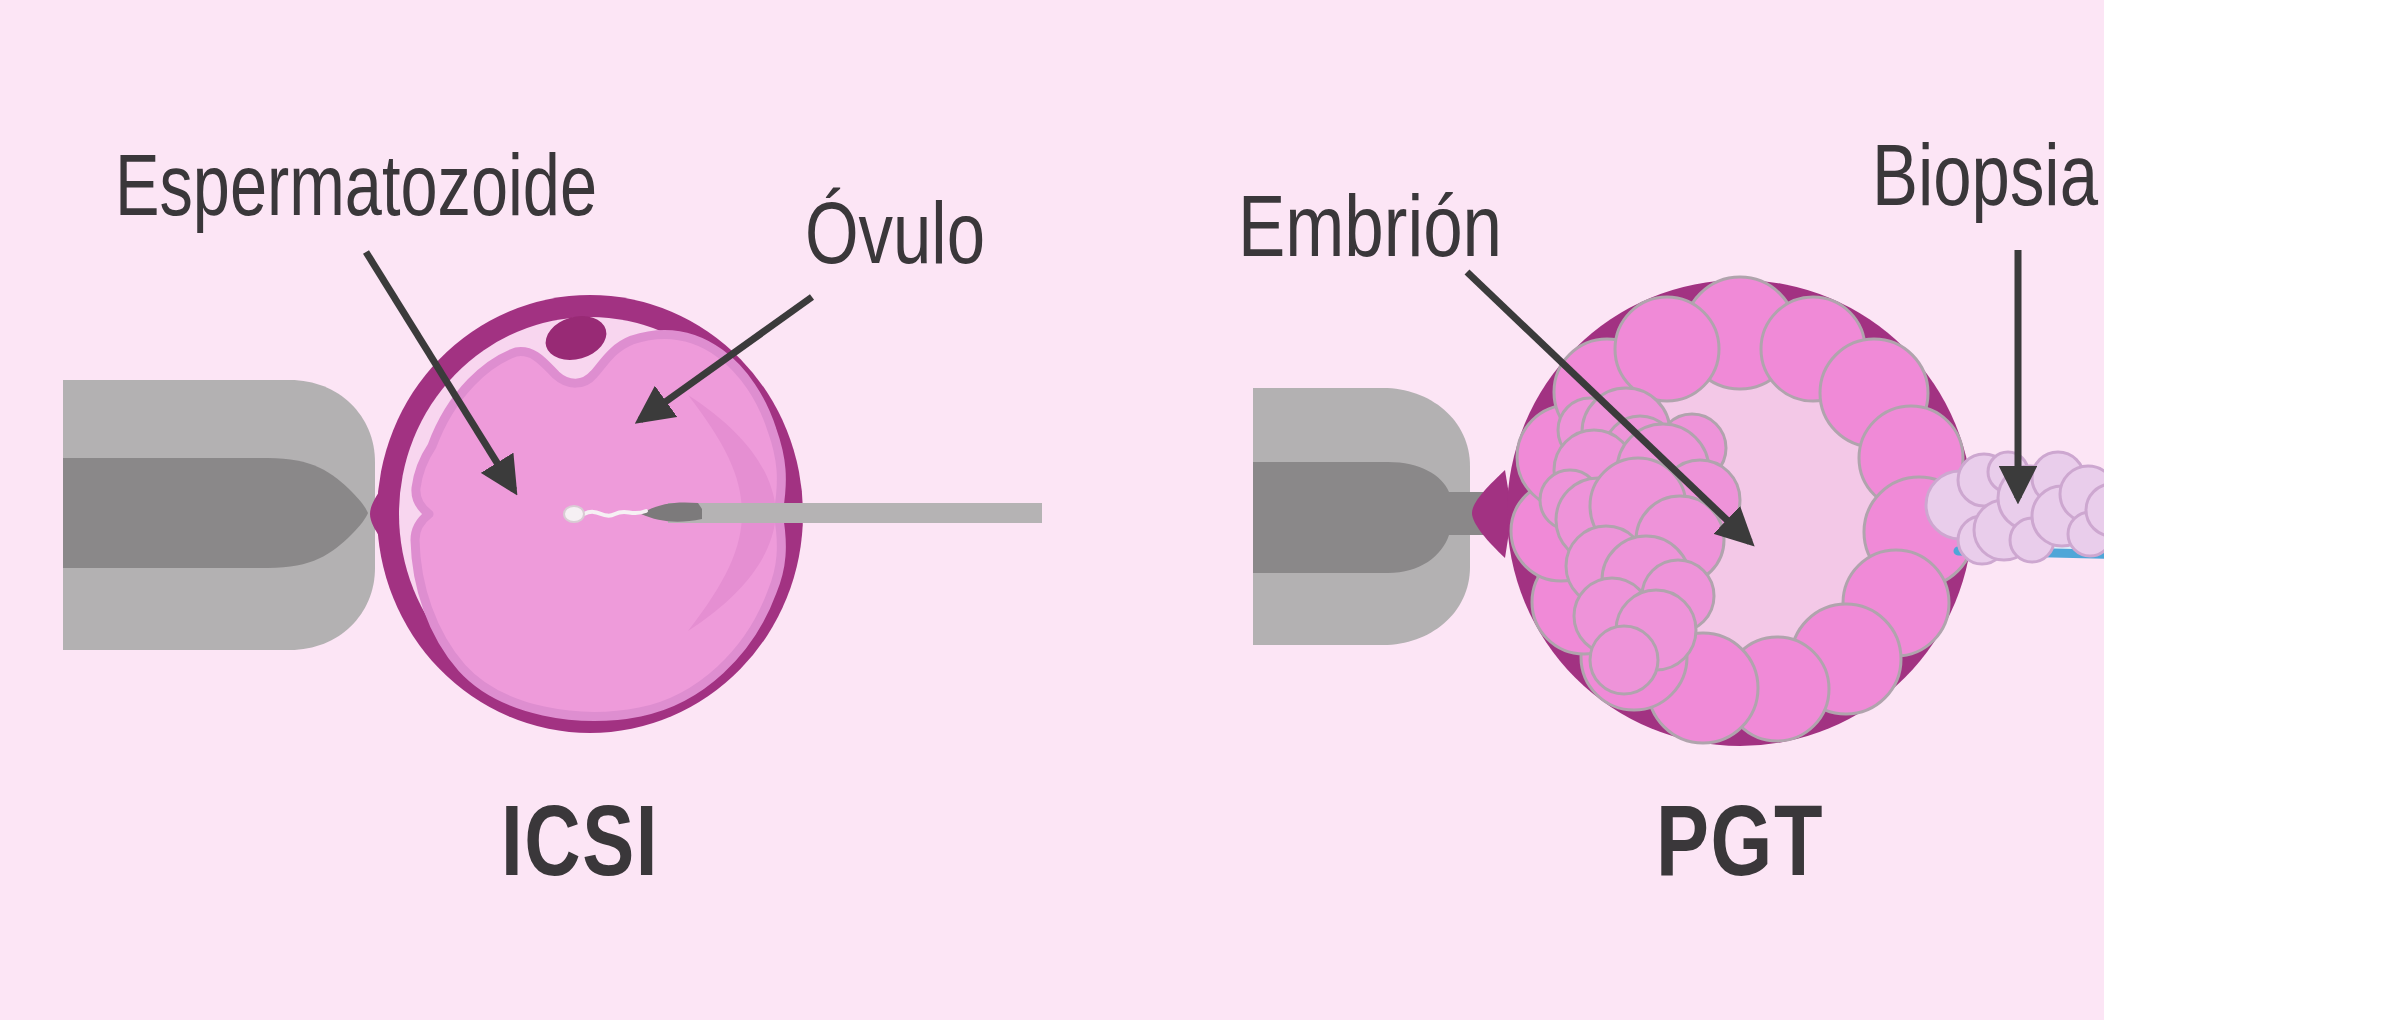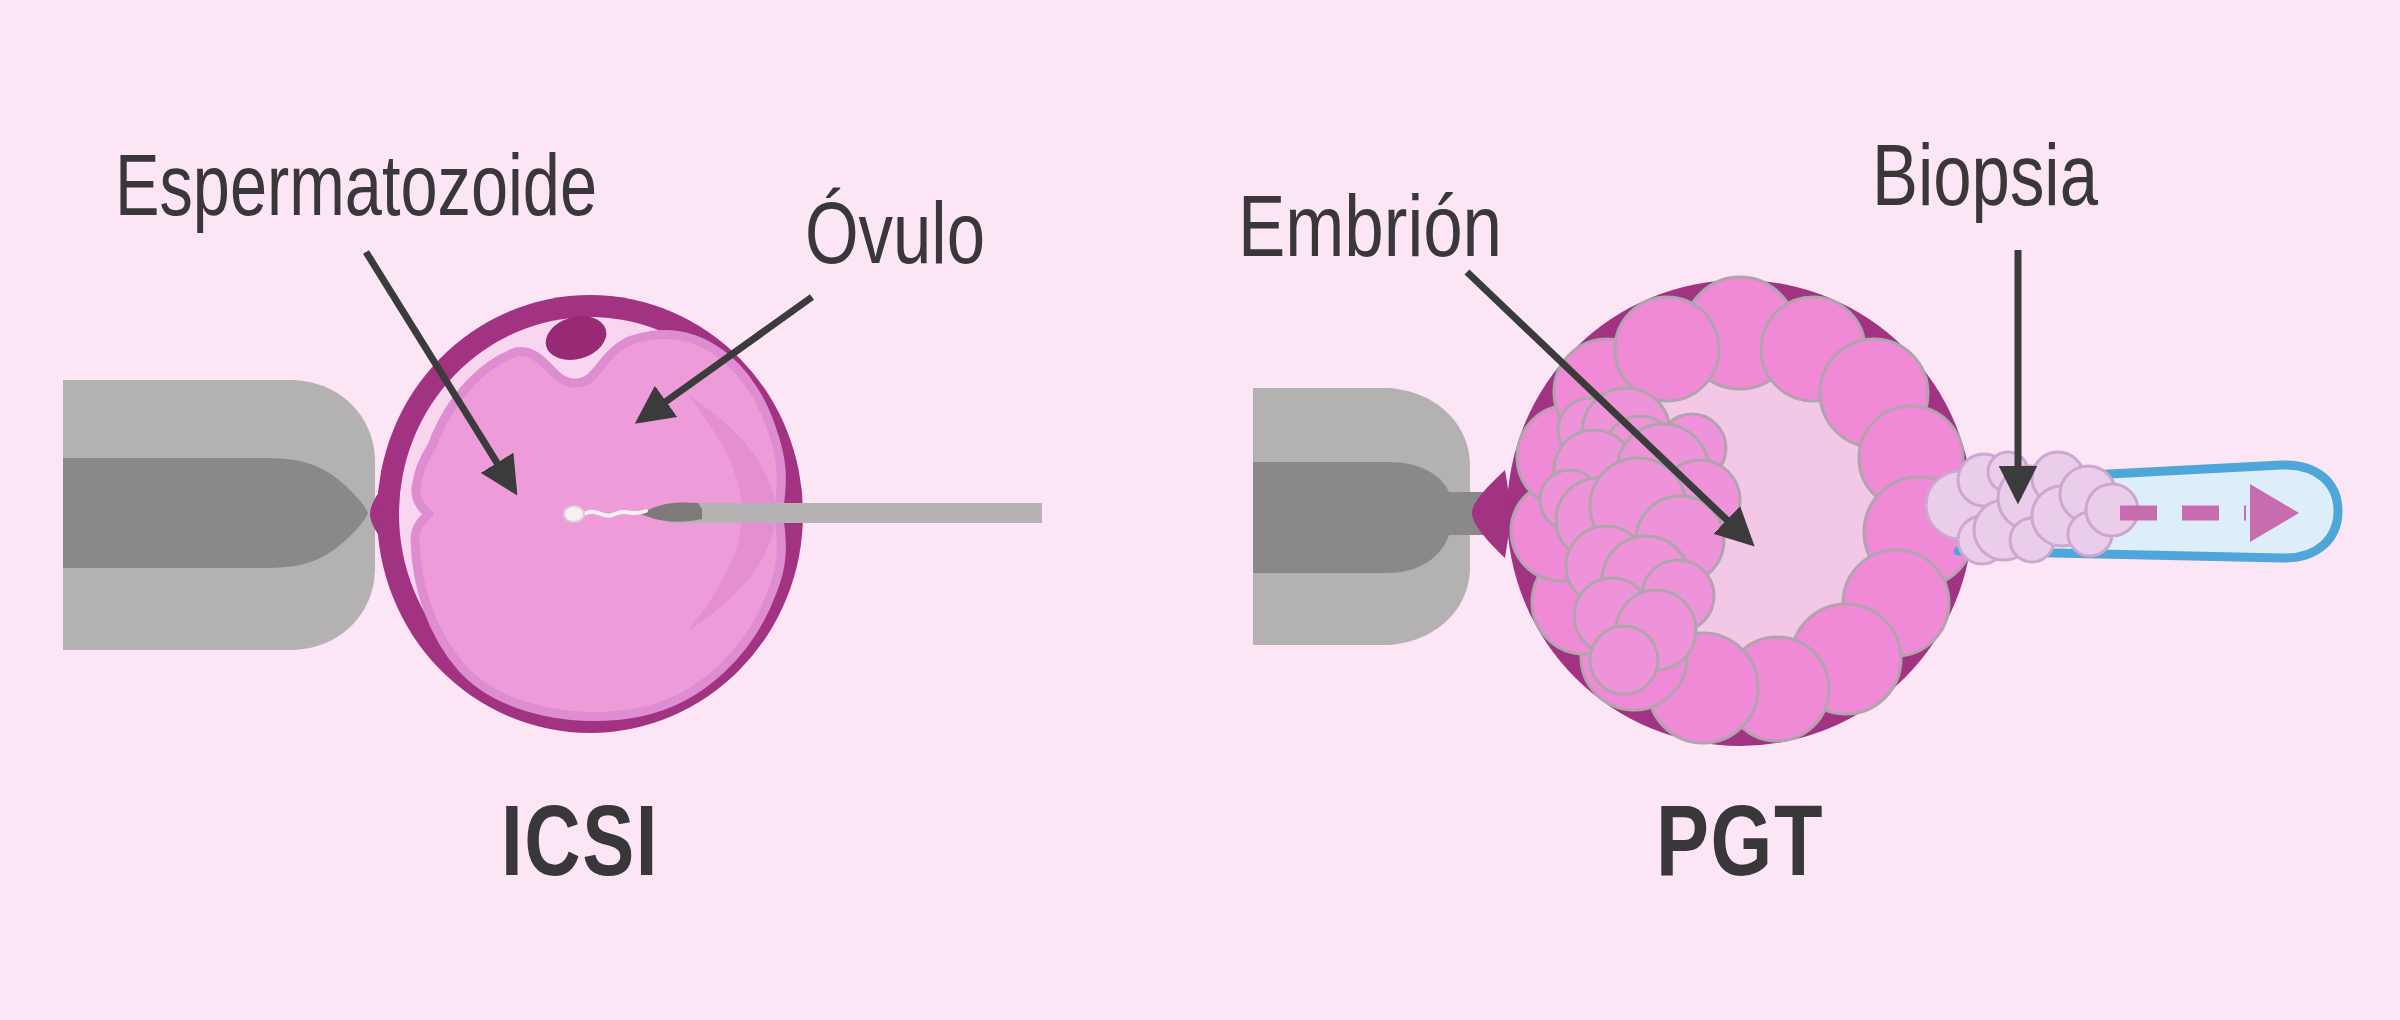--- a/index.html
+++ b/index.html
@@ -1,17 +1,17 @@
 <!DOCTYPE html>
 <html><head>
 <meta charset="utf-8">
 <style>
   html,body{margin:0;padding:0;}
   body{font-family:"Liberation Sans", sans-serif;}
-  .stage{position:relative;width:2400px;height:1020px;overflow:hidden;}
+  .stage{position:relative;width:2104px;height:1020px;overflow:hidden;}
   svg{display:block;}
   text{font-family:"Liberation Sans", sans-serif;}
   .lbl{font-size:88px;font-weight:400;}
   .caption{font-size:100px;font-weight:700;letter-spacing:2px;}
 </style>
 </head>
 <body>
 
 <div class="stage">
 <svg width="2400" height="1020" viewBox="0 0 2400 1020">

